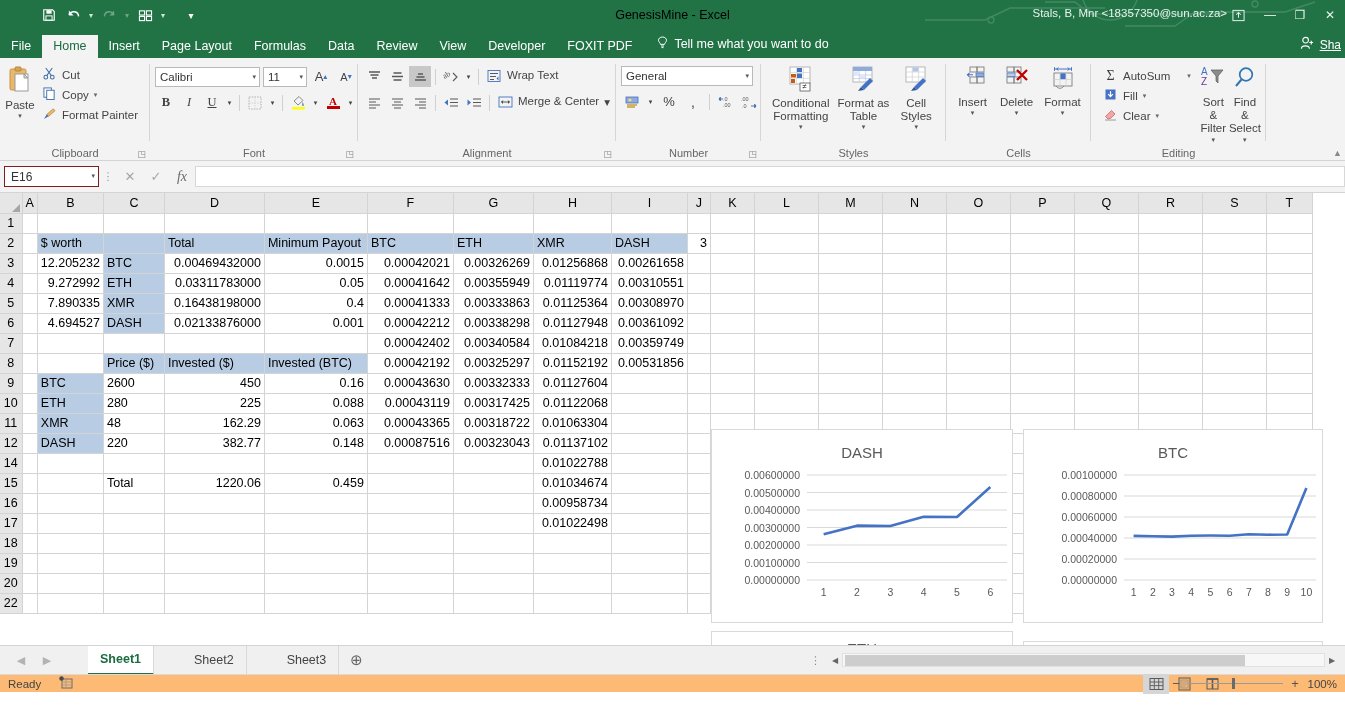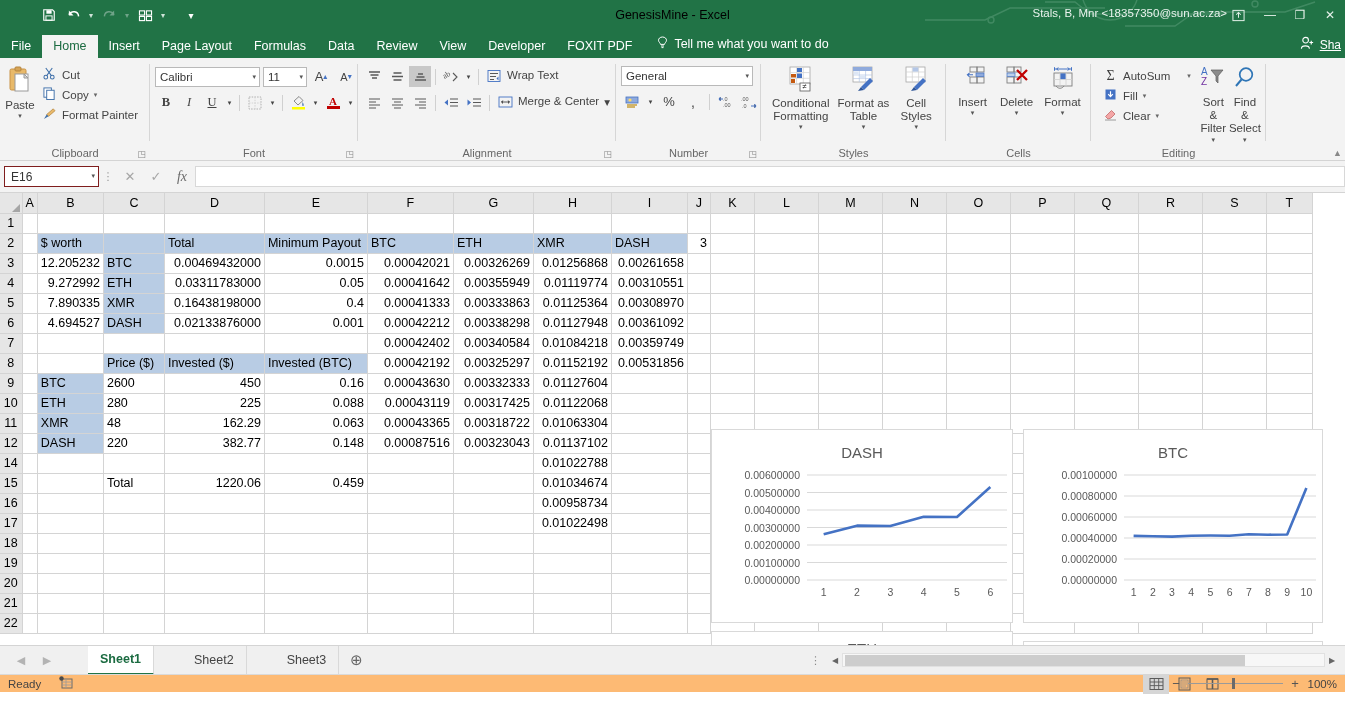--- a/index.html
+++ b/index.html
@@ -1177,43 +1177,20 @@
           <td></td>
           <td></td>
           <td></td>
           <td></td>
           <td></td>
           <td></td>
           <td></td>
           <td></td>
         </tr>
         <tr>
-          <th class="rowh">21</th>
-          <td></td>
-          <td></td>
-          <td></td>
-          <td></td>
-          <td></td>
-          <td></td>
-          <td></td>
-          <td></td>
-          <td></td>
-          <td></td>
-          <td></td>
-          <td></td>
-          <td></td>
-          <td></td>
-          <td></td>
-          <td></td>
-          <td></td>
-          <td></td>
-          <td></td>
-          <td></td>
-        </tr>
-        <tr>
           <th class="rowh">22</th>
           <td></td>
           <td></td>
           <td></td>
           <td></td>
           <td></td>
           <td></td>
           <td></td>
           <td></td>
           <td></td>

